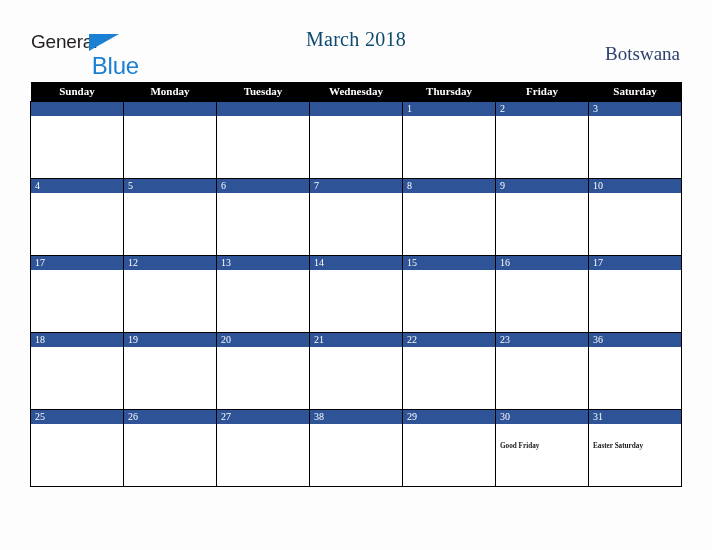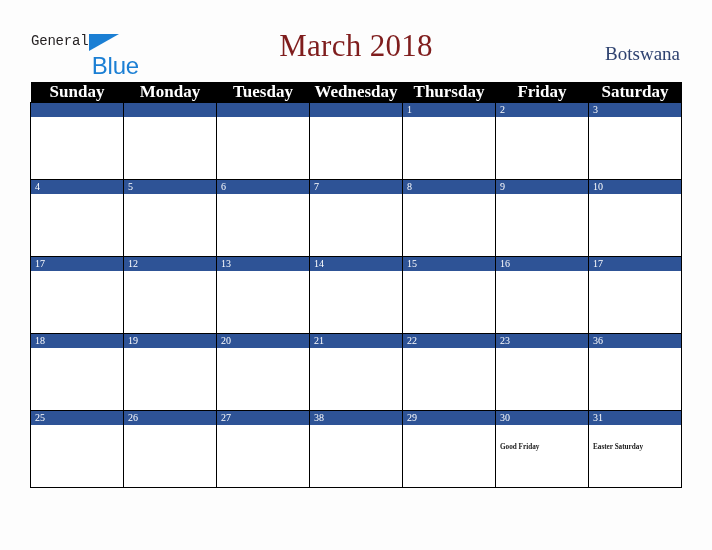--- a/index.html
+++ b/index.html
@@ -31,25 +31,24 @@
     height: 42px;
     font-family: "Liberation Sans", sans-serif;
     line-height: 1;
     user-select: none;
   }
   .brand-row1 {
     position: relative;
     height: 21px;
   }
   .brand-general {
-    font-size: 14px;
+    font-size: 19px;
     color: #231f20;
     letter-spacing: -0.2px;
     font-weight: 400;
-    font-family: Liberation Mono, monospace;
   }
   .brand-triangle {
     position: absolute;
     left: 58px;
     top: 2px;
     width: 0;
     height: 0;
     border-left: 30px solid #1b7fd4;
     border-bottom: 17px solid transparent;
   }
@@ -64,22 +63,22 @@
     font-weight: 400;
     letter-spacing: -0.2px;
   }
 
   .month-title {
     position: absolute;
     left: 0;
     right: 0;
     top: 28px;
     text-align: center;
-    font-size: 31px;
-    color: #7f1d1d;
+    font-size: 20px;
+    color: #0c4a6e;
     font-family: "Liberation Serif", serif;
     font-weight: 400;
     letter-spacing: 0.3px;
   }
 
   .country-label {
     position: absolute;
     right: 32px;
     top: 43px;
     font-size: 19px;
@@ -93,21 +92,21 @@
     left: 30px;
     top: 82px;
     width: 652px;
     border-collapse: collapse;
     table-layout: fixed;
   }
   .calendar th {
     background: #000000;
     color: #ffffff;
     font-family: "Liberation Serif", serif;
-    font-size: 17px;
+    font-size: 11px;
     font-weight: bold;
     height: 19px;
     padding: 0;
     text-align: center;
     border: none;
   }
   .calendar td {
     width: 93.14px;
     height: 77px;
     padding: 0;

